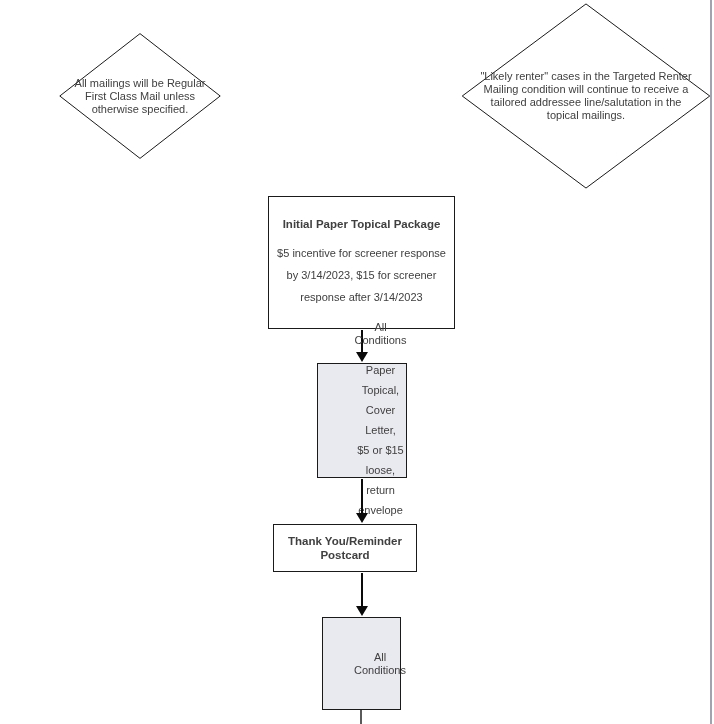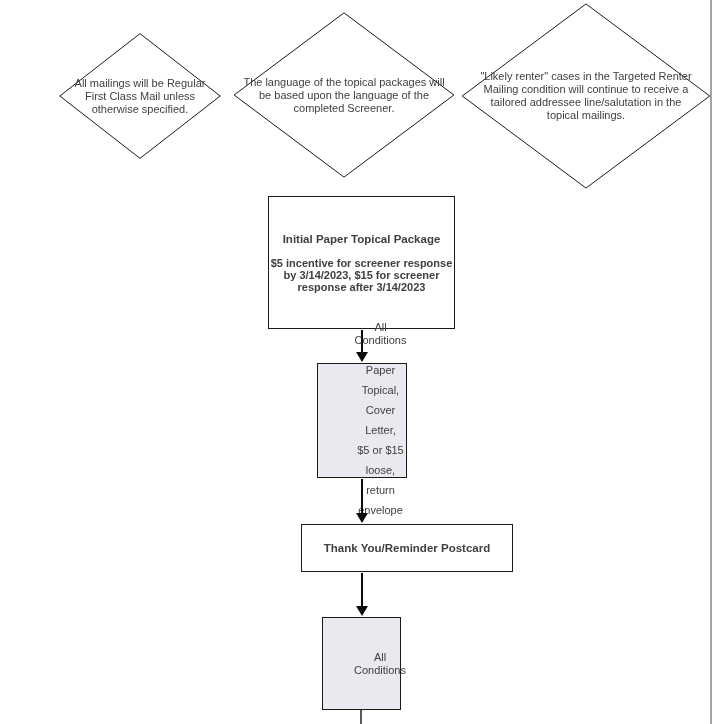--- a/index.html
+++ b/index.html
@@ -52,24 +52,23 @@
     text-align: center;
   }
   .proc-title {
     font-size: 11.5px;
     font-weight: bold;
     line-height: 14px;
     white-space: pre-line;
   }
   .proc-body {
     font-size: 11px;
-    line-height: 12px;
+    line-height: 22px;
     white-space: pre-line;
     margin-top: 11px;
-    font-weight: bold;
   }
 
   .cond-box {
     position: absolute;
     box-sizing: border-box;
     border: 1px solid #1a1a1a;
     background: #e9e9f0;
     display: flex;
     flex-direction: column;
     align-items: center;
@@ -129,28 +128,20 @@
 
   <div class="diamond" style="left:59px; top:33px; width:162px; height:126px;">
     <svg viewBox="0 0 100 100" preserveAspectRatio="none">
       <polygon points="50,0.5 99.5,50 50,99.5 0.5,50" fill="#ffffff" stroke="#1a1a1a" stroke-width="1" vector-effect="non-scaling-stroke"></polygon>
     </svg>
     <div class="note-text">All mailings will be Regular
 First Class Mail unless
 otherwise specified.</div>
   </div>
 
-  <div class="diamond" style="left:233px; top:12px; width:222px; height:166px;">
-    <svg viewBox="0 0 100 100" preserveAspectRatio="none">
-      <polygon points="50,0.5 99.5,50 50,99.5 0.5,50" fill="#ffffff" stroke="#1a1a1a" stroke-width="1" vector-effect="non-scaling-stroke"></polygon>
-    </svg>
-    <div class="note-text">The language of the topical packages will
-be based upon the language of the
-completed Screener.</div>
-  </div>
 
   <div class="diamond" style="left:461px; top:3px; width:250px; height:186px;">
     <svg viewBox="0 0 100 100" preserveAspectRatio="none">
       <polygon points="50,0.5 99.5,50 50,99.5 0.5,50" fill="#ffffff" stroke="#1a1a1a" stroke-width="1" vector-effect="non-scaling-stroke"></polygon>
     </svg>
     <div class="note-text">"Likely renter" cases in the Targeted Renter
 Mailing condition will continue to receive a
 tailored addressee line/salutation in the
 topical mailings.</div>
   </div>
@@ -173,21 +164,21 @@
 Cover Letter,
 $5 or $15 loose,
 return envelope</div>
   </div>
 
   <div class="arrow" style="left:355px; top:479px;">
     <div class="arrow-line" style="height:34px;"></div>
     <div class="arrow-head"></div>
   </div>
 
-  <div class="proc-box" style="left:273px; top:524px; width:212px; height:48px;margin-left:28px;">
+  <div class="proc-box" style="left:273px; top:524px; width:144px; height:48px;">
     <div class="proc-title">Thank You/Reminder Postcard</div>
   </div>
 
   <div class="arrow" style="left:355px; top:573px;">
     <div class="arrow-line" style="height:33px;"></div>
     <div class="arrow-head"></div>
   </div>
 
   <div class="cond-box" style="left:322px; top:617px; width:79px; height:93px;">
     <div class="cond-label">All Conditions</div>

